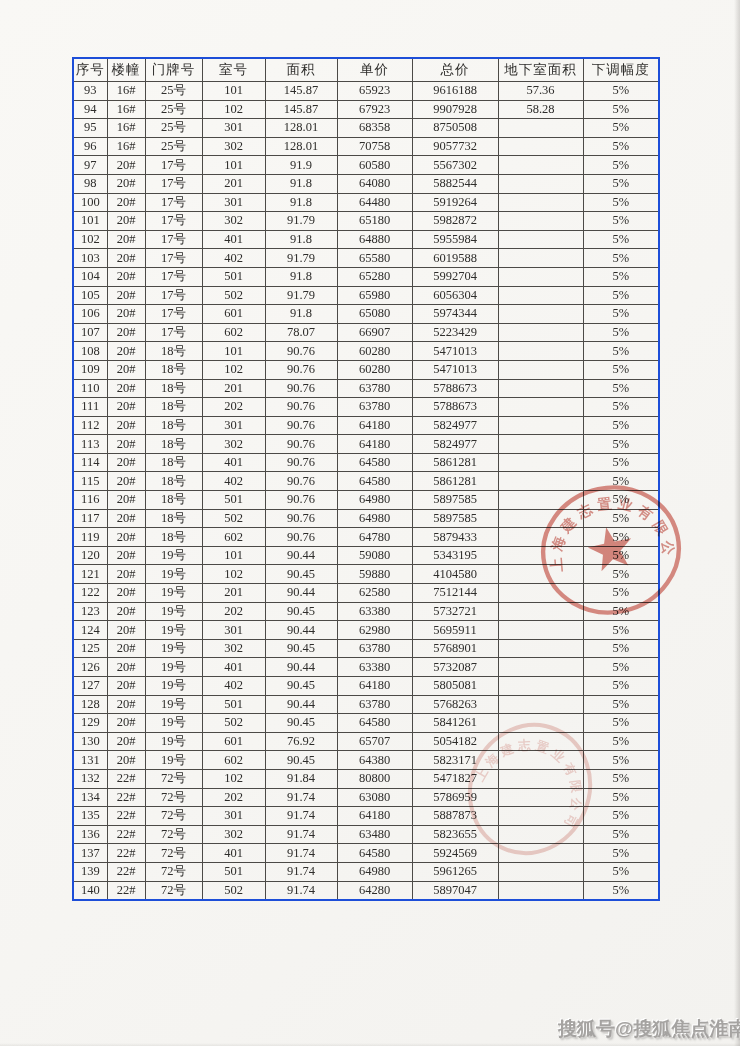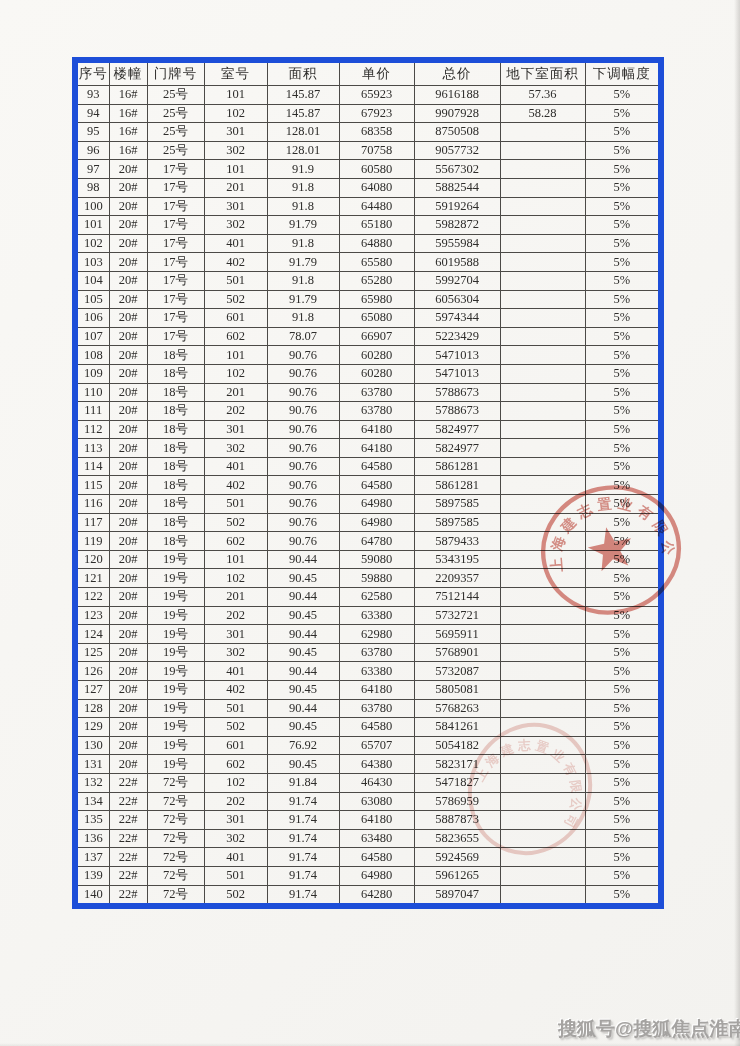--- a/index.html
+++ b/index.html
@@ -12,21 +12,21 @@
     position:absolute; right:0; top:0; width:6px; height:100%;
     background:linear-gradient(to right, rgba(0,0,0,0), rgba(60,55,50,0.18));
   }
   .scan-edge-bottom {
     position:absolute; left:0; bottom:0; width:100%; height:3px;
     background:linear-gradient(to bottom, rgba(0,0,0,0), rgba(60,55,50,0.08));
   }
   table.price {
     position:absolute; left:72px; top:57px; width:586px;
     border-collapse:collapse; table-layout:fixed;
-    color:#2e2d2b; border:6px solid #1d4ed8;
+    color:#2e2d2b; border:2px solid #1d4ed8;
   }
   .price th, .price td {
     border:1px solid #4c4a47; padding:0; text-align:center; vertical-align:middle;
     white-space:nowrap; overflow:hidden;
   }
   .price thead th { height:22px; font-size:13.5px; font-weight:normal; letter-spacing:1px; }
   .price tbody td { height:17.6px; font-size:12.5px; }
   col.c0{width:34px} col.c1{width:38px} col.c2{width:57px} col.c3{width:63px}
   col.c4{width:72px} col.c5{width:75px} col.c6{width:86px} col.c7{width:85px} col.c8{width:76px}
   .stamp { position:absolute; mix-blend-mode:multiply; pointer-events:none; }
@@ -357,21 +357,21 @@
         <td></td>
         <td>5%</td>
       </tr>
       <tr>
         <td>121</td>
         <td>20#</td>
         <td>19号</td>
         <td>102</td>
         <td>90.45</td>
         <td>59880</td>
-        <td>2209357</td>
+        <td>4104580</td>
         <td></td>
         <td>5%</td>
       </tr>
       <tr>
         <td>122</td>
         <td>20#</td>
         <td>19号</td>
         <td>201</td>
         <td>90.44</td>
         <td>62580</td>
@@ -477,21 +477,21 @@
         <td>5823171</td>
         <td></td>
         <td>5%</td>
       </tr>
       <tr>
         <td>132</td>
         <td>22#</td>
         <td>72号</td>
         <td>102</td>
         <td>91.84</td>
-        <td>46430</td>
+        <td>80800</td>
         <td>5471827</td>
         <td></td>
         <td>5%</td>
       </tr>
       <tr>
         <td>134</td>
         <td>22#</td>
         <td>72号</td>
         <td>202</td>
         <td>91.74</td>

